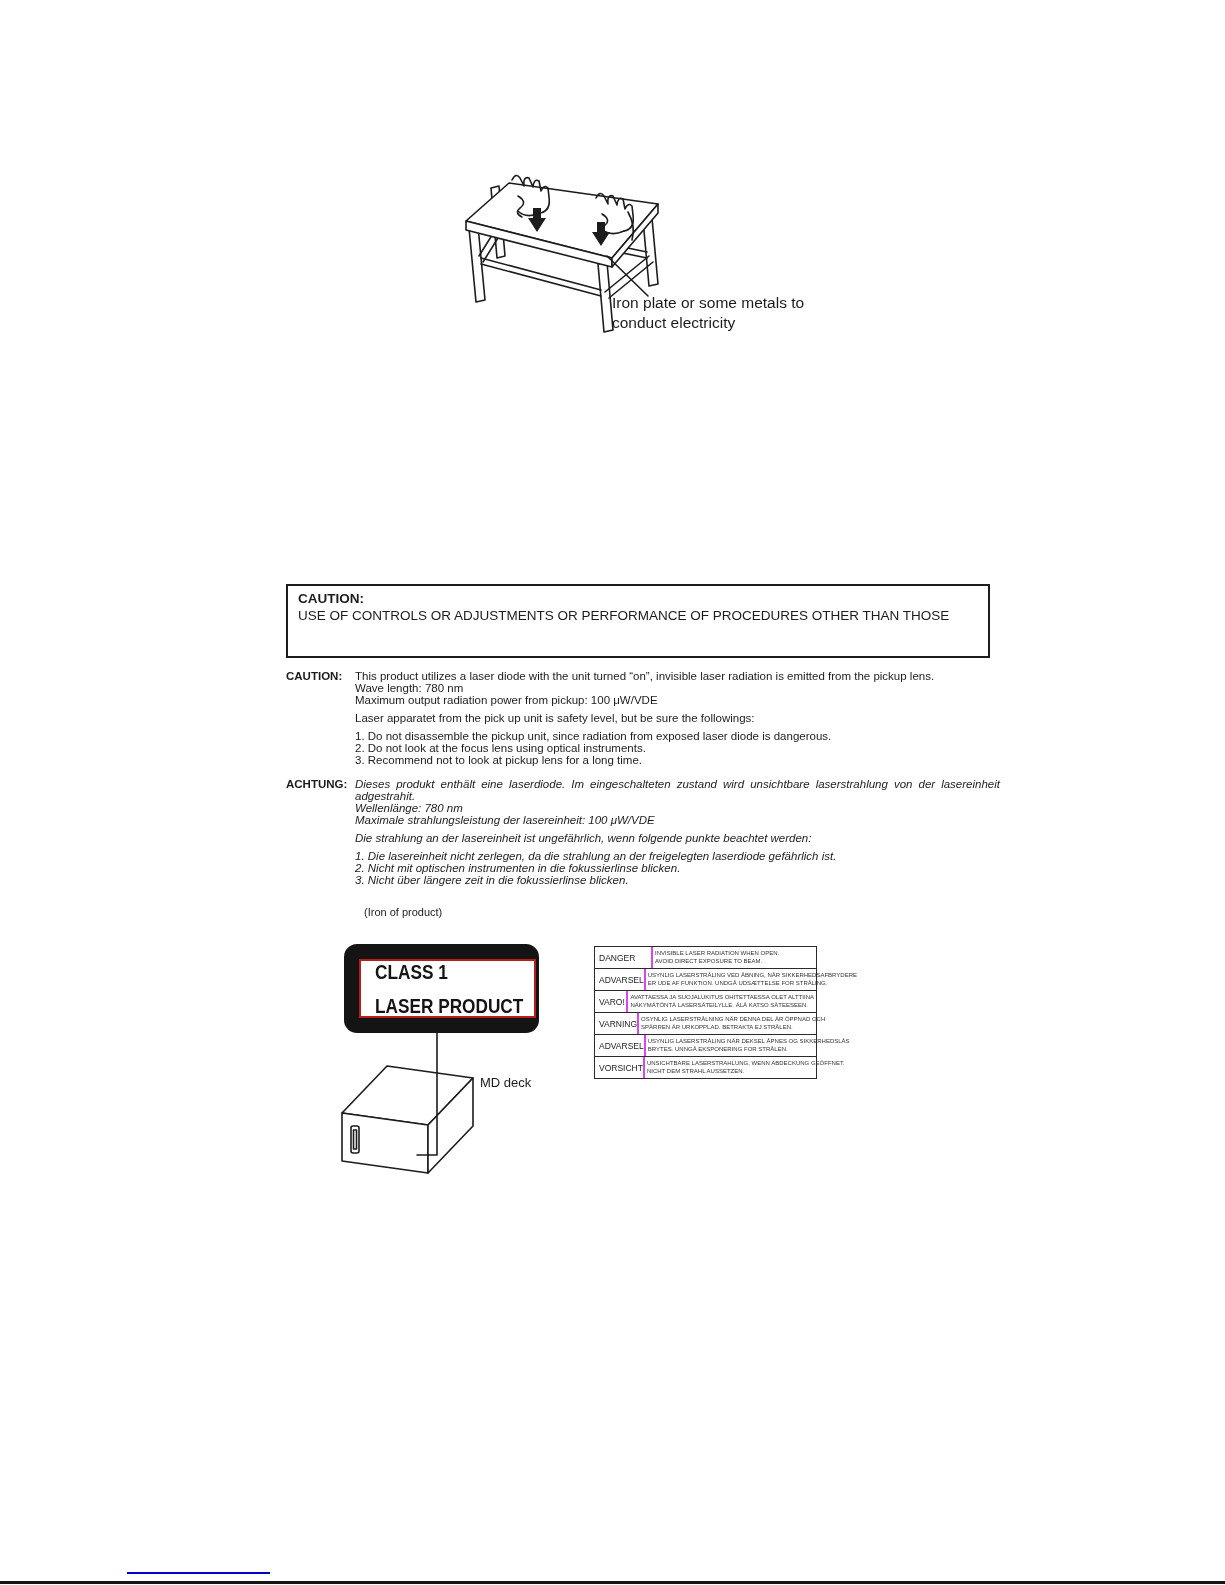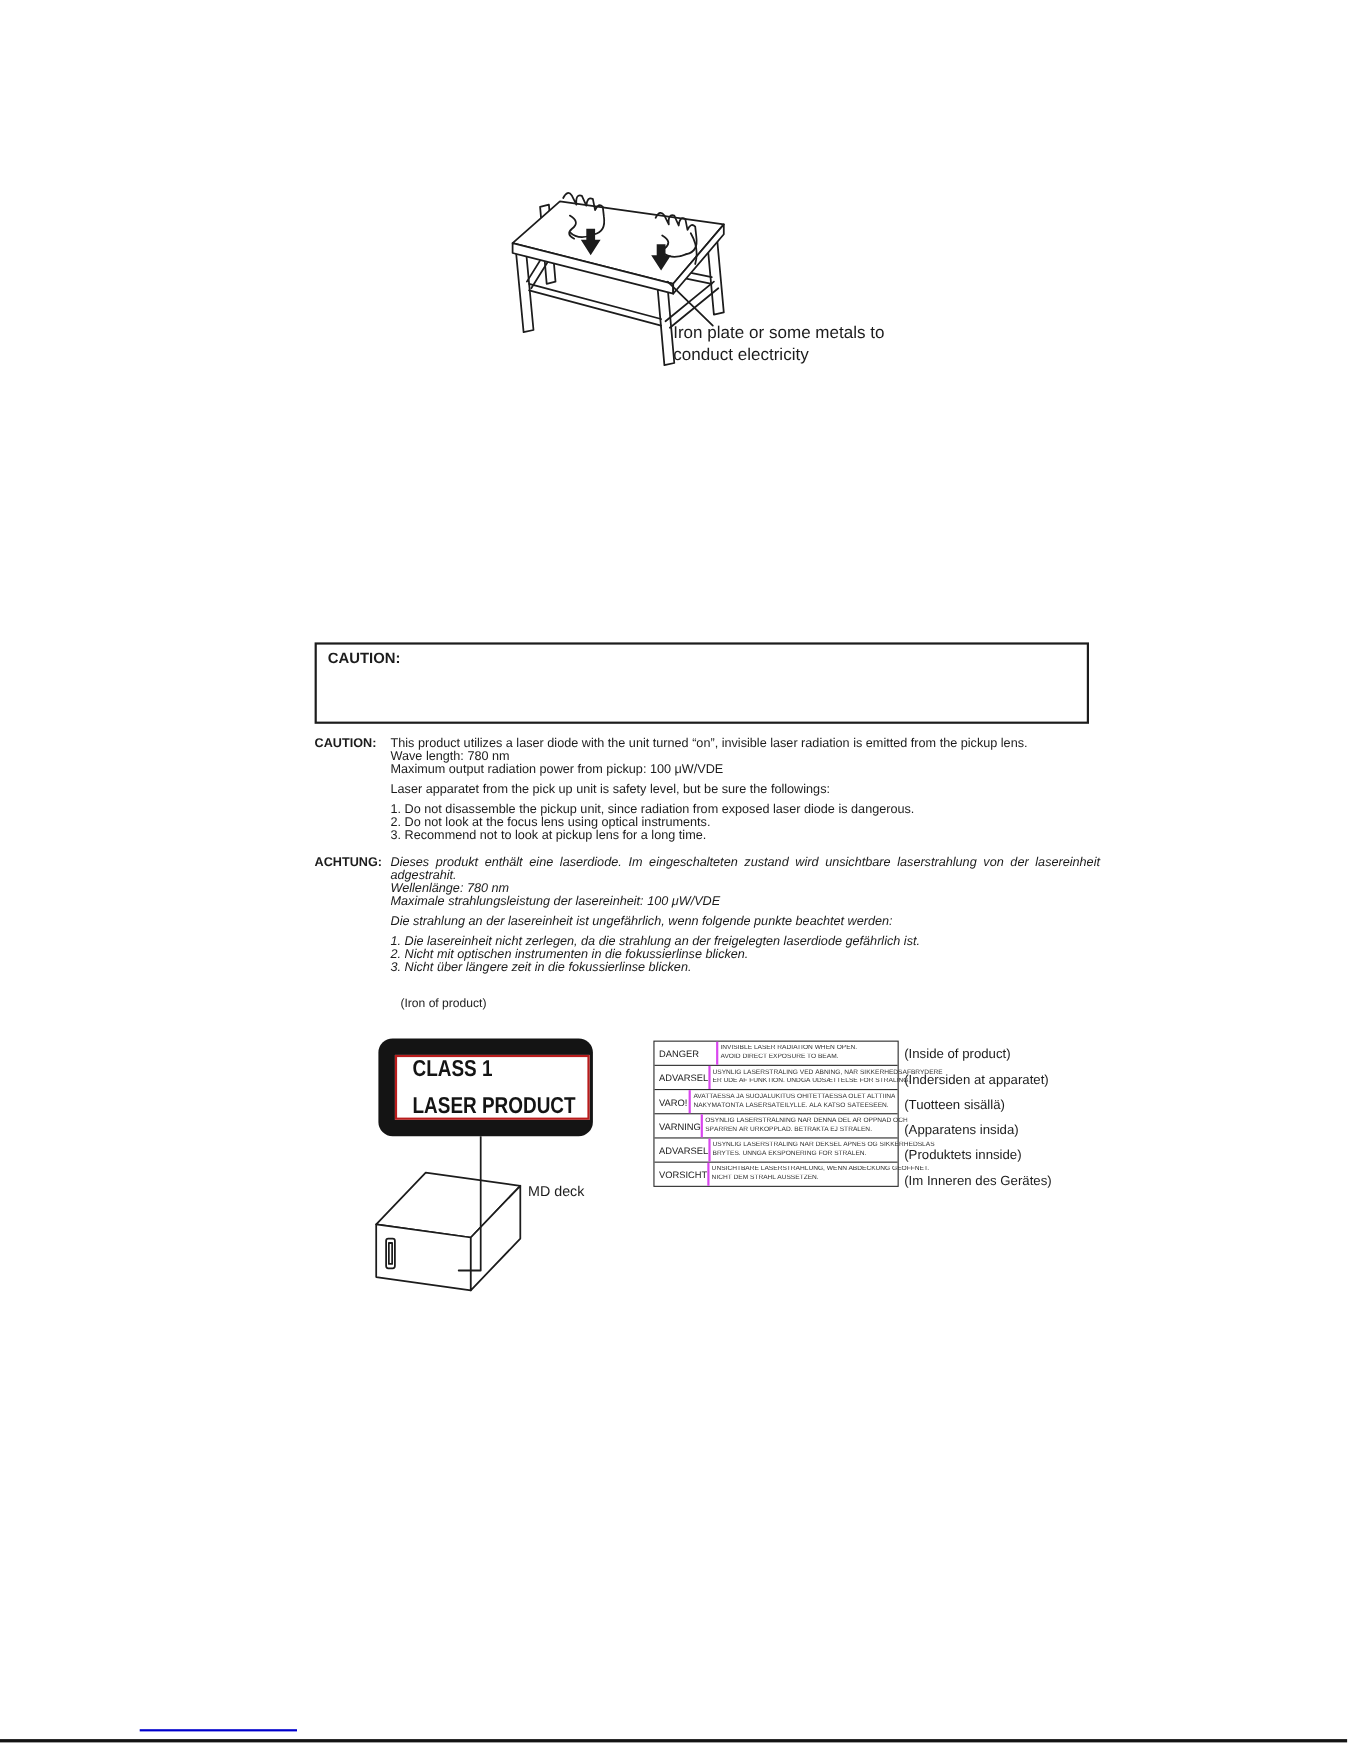--- a/index.html
+++ b/index.html
@@ -102,20 +102,21 @@
 
     <line class="stroke" x1="152" y1="104" x2="193" y2="144"></line>
   </svg>
   <div class="abs fig-caption" style="left:612px; top:293px;">
     <div>Iron plate or some metals to</div>
     <div>conduct electricity</div>
   </div>
 
   <div class="abs caution-box">
     <div class="bold">CAUTION:</div>
+    <div>USE OF CONTROLS OR ADJUSTMENTS OR PERFORMANCE OF PROCEDURES OTHER THAN THOSE</div>
   </div>
 
   <div class="abs para-label" style="left:286px; top:670px;">CAUTION:</div>
   <div class="abs para-body" style="left:355px; top:670px; width:645px;">
     <div class="ln">This product utilizes a laser diode with the unit turned “on”, invisible laser radiation is emitted from the pickup lens.</div>
     <div class="ln">Wave length: 780 nm</div>
     <div class="ln">Maximum output radiation power from pickup: 100 μW/VDE</div>
     <div class="gap6"></div>
     <div class="ln">Laser apparatet from the pick up unit is safety level, but be sure the followings:</div>
     <div class="gap6"></div>
@@ -196,25 +197,17 @@
     </div>
     <div class="wrow">
       <div class="wterm">VORSICHT</div>
       <div class="wdesc">
         <div>UNSICHTBARE LASERSTRAHLUNG, WENN ABDECKUNG GEÖFFNET.</div>
         <div>NICHT DEM STRAHL AUSSETZEN.</div>
       </div>
     </div>
   </div>
 
-  <div class="abs side-labels">
-    <div class="side-label">(Inside of product)</div>
-    <div class="side-label">(Indersiden at apparatet)</div>
-    <div class="side-label">(Tuotteen sisällä)</div>
-    <div class="side-label">(Apparatens insida)</div>
-    <div class="side-label">(Produktets innside)</div>
-    <div class="side-label">(Im Inneren des Gerätes)</div>
-  </div>
 
   <div class="abs link-underline"></div>
   <div class="abs bottom-rule"></div>
 
 </div>
 
 </body></html>

